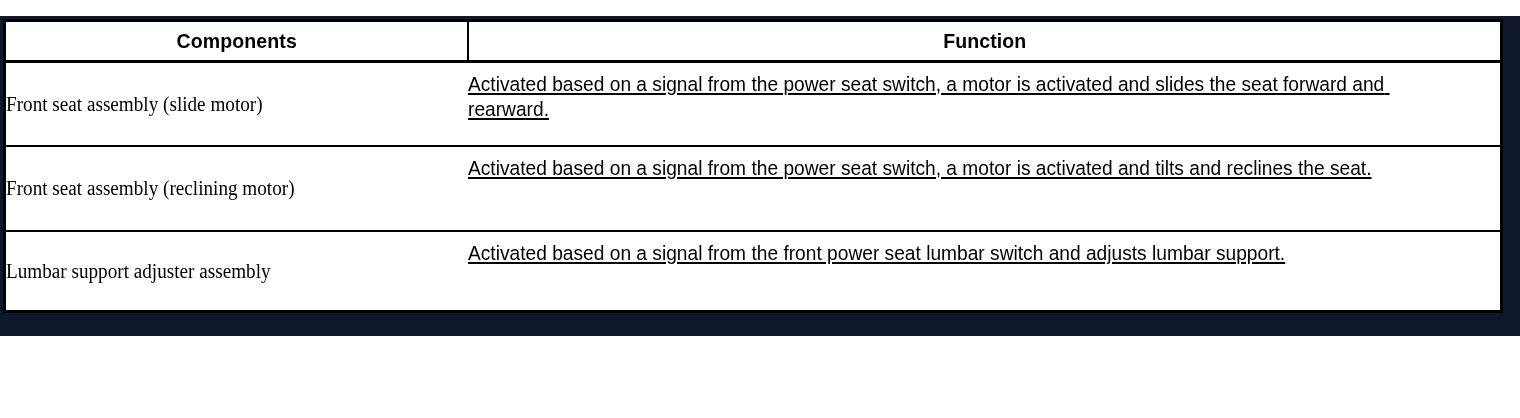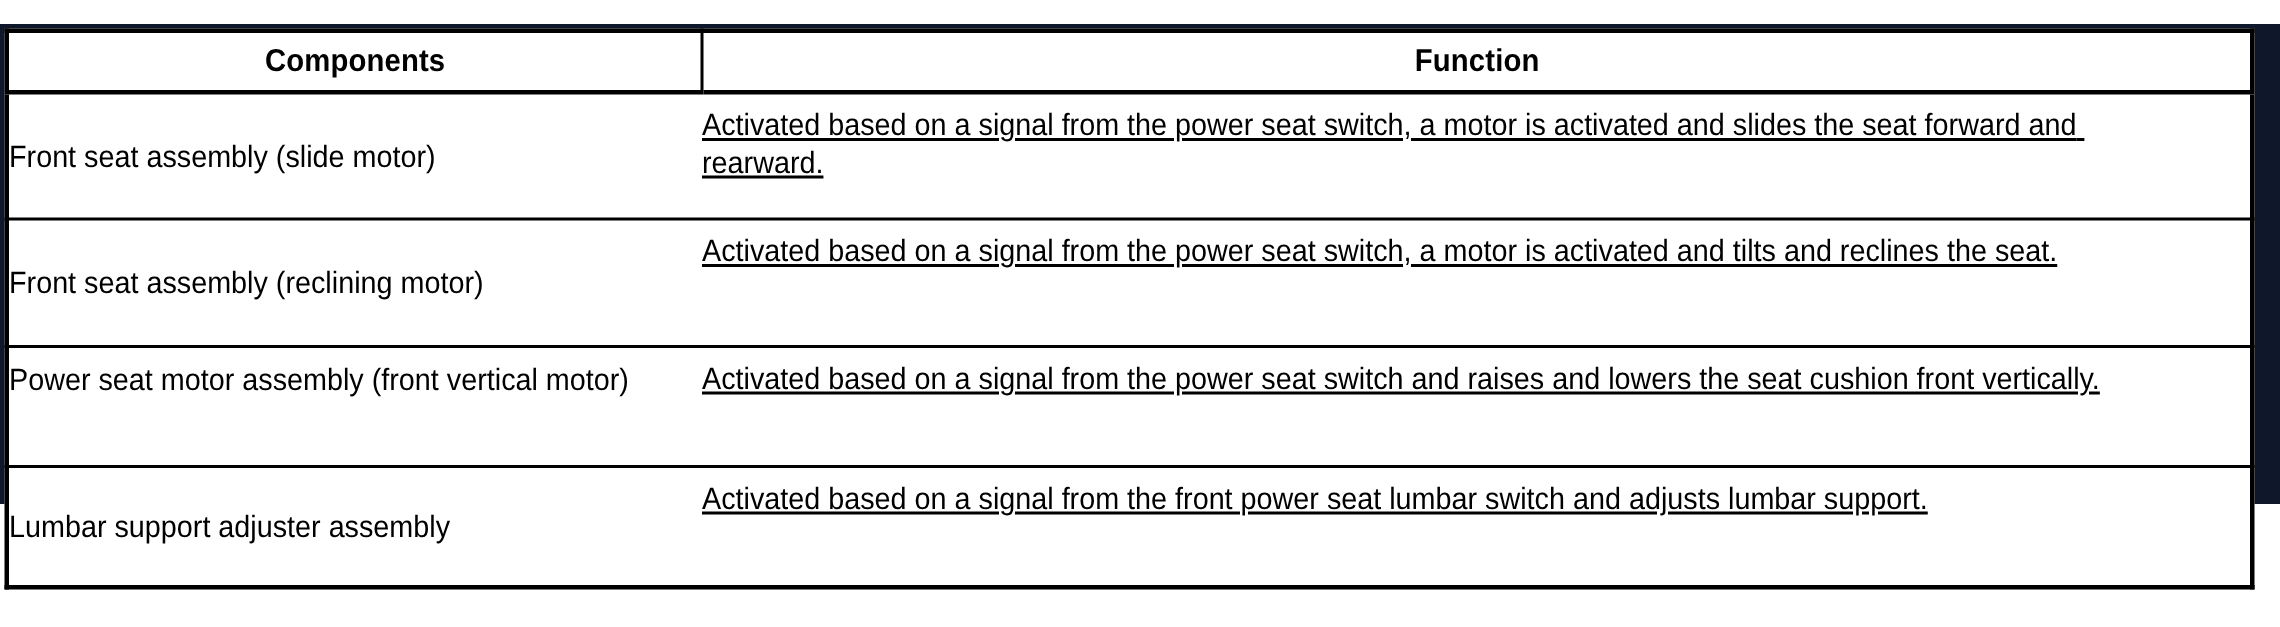--- a/index.html
+++ b/index.html
@@ -71,20 +71,21 @@
     font-size: 20.5px;
     line-height: 25px;
   }
   tbody tr.spec-row:last-child td {
     border-bottom: 0;
   }
 
   td.comp-cell {
     padding: 4px 6px 4px 9px;
     vertical-align: middle;
+    font-family: Liberation Serif, serif;
   }
   td.fn-cell {
     border-left: 2px solid #000000;
     padding: 6px 8px 6px 11px;
     vertical-align: middle;
     text-decoration: underline;
   }
 
   .txt {
     display: block;
@@ -138,28 +139,20 @@
 
       <tr class="spec-row row-2">
         <td class="comp-cell">
           <span class="txt">Front seat assembly (reclining motor)</span>
         </td>
         <td class="fn-cell">
           <span class="txt">Activated based on a signal from the power seat switch, a motor is activated and tilts and reclines the seat.</span>
         </td>
       </tr>
 
-      <tr class="spec-row row-3">
-        <td class="comp-cell">
-          <span class="txt">Power seat motor assembly (front vertical motor)</span>
-        </td>
-        <td class="fn-cell">
-          <span class="txt">Activated based on a signal from the power seat switch and raises and lowers the seat cushion front vertically.</span>
-        </td>
-      </tr>
 
 
       <tr class="spec-row row-5">
         <td class="comp-cell">
           <span class="txt">Lumbar support adjuster assembly</span>
         </td>
         <td class="fn-cell">
           <span class="txt">Activated based on a signal from the front power seat lumbar switch and adjusts lumbar support.</span>
         </td>
       </tr>

